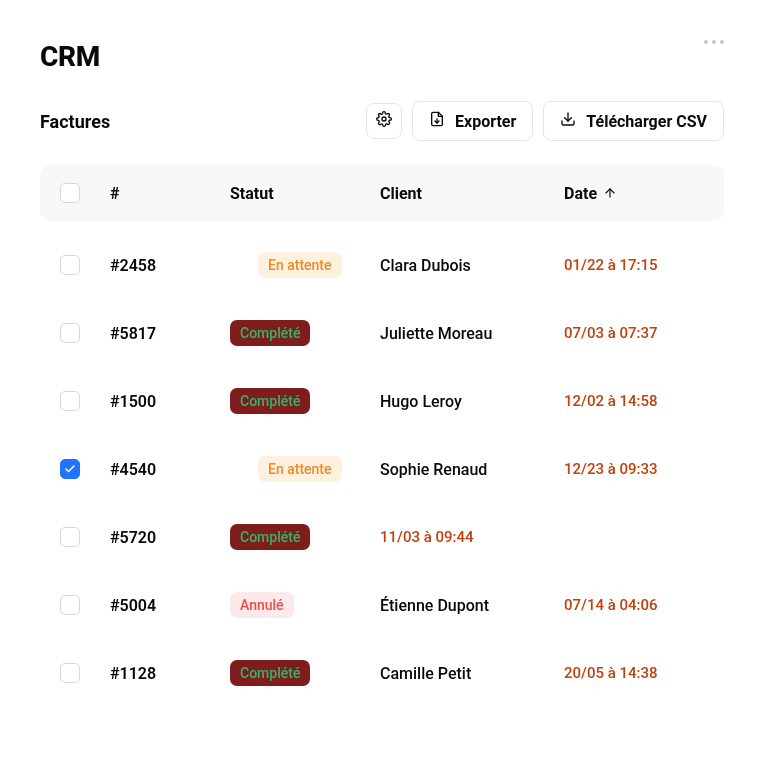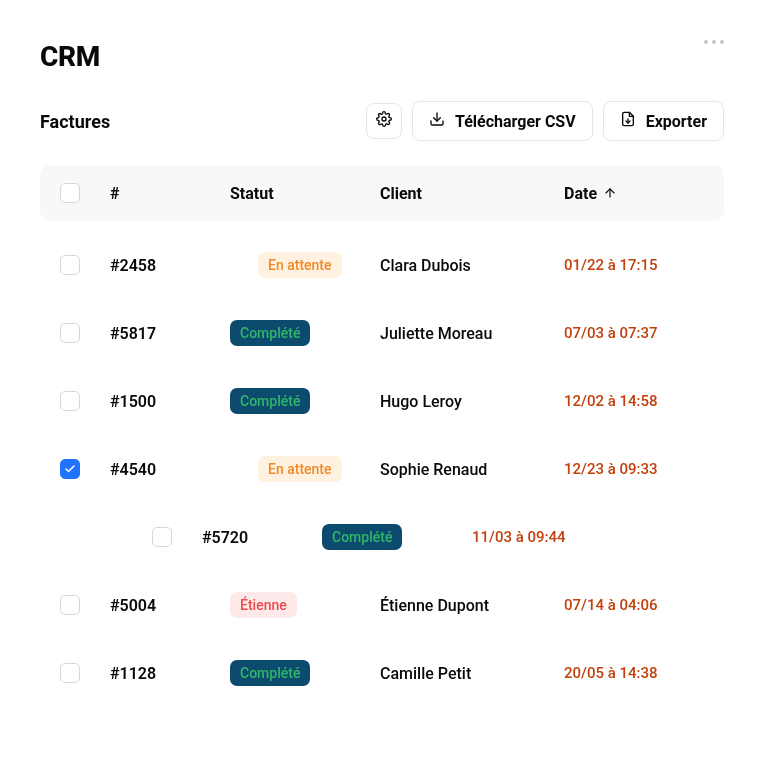--- a/index.html
+++ b/index.html
@@ -98,21 +98,20 @@
     font-weight: 700;
     color: #09090b;
   }
   .sort-icon { display:inline-flex; }
 
   .row {
     display:flex;
     align-items:center;
     height: 68px;
     padding: 0 20px;
-    justify-content: center;
   }
   .cell {
     font-size: 16px;
   }
   .cell.id { font-weight: 600; }
   .cell.client { font-weight: 500; }
   .cell.date { font-weight: 500; color:#c2410c; font-size:15px; }
 
   .checkbox {
     width: 20px; height: 20px;
@@ -132,21 +131,21 @@
   .checkbox svg { display:none; }
 
   .badge {
     display:inline-block;
     padding: 5px 10px;
     border-radius: 7px;
     font-size: 14px;
     font-weight: 500;
   }
   .badge.pending { background: #fff1e0; color: #f08a24; margin-left: 28px; }
-  .badge.complete{ background: #0c4a6e; color: #2fb76a; }
+  .badge.complete{ background: #7f1d1d; color: #2fb76a; }
   .badge.cancel  { background: #fde9e9; color: #ef4b4b; }
 </style>
 </head>
 <body>
 
 <div class="container">
 
   <div class="header">
     <div class="title">CRM</div>
     <div class="dots">
@@ -163,37 +162,37 @@
         <span>
           <svg width="16" height="16" viewBox="0 0 24 24" fill="none" stroke="#09090b" stroke-width="2" stroke-linecap="round" stroke-linejoin="round">
             <circle cx="12" cy="12" r="3"></circle>
             <path d="M19.4 15a1.65 1.65 0 0 0 .33 1.82l.06.06a2 2 0 1 1-2.83 2.83l-.06-.06a1.65 1.65 0 0 0-1.82-.33 1.65 1.65 0 0 0-1 1.51V21a2 2 0 0 1-4 0v-.09a1.65 1.65 0 0 0-1-1.51 1.65 1.65 0 0 0-1.82.33l-.06.06a2 2 0 1 1-2.83-2.83l.06-.06a1.65 1.65 0 0 0 .33-1.82 1.65 1.65 0 0 0-1.51-1H3a2 2 0 0 1 0-4h.09a1.65 1.65 0 0 0 1.51-1 1.65 1.65 0 0 0-.33-1.82l-.06-.06a2 2 0 1 1 2.83-2.83l.06.06a1.65 1.65 0 0 0 1.82.33h0a1.65 1.65 0 0 0 1-1.51V3a2 2 0 0 1 4 0v.09a1.65 1.65 0 0 0 1 1.51h0a1.65 1.65 0 0 0 1.82-.33l.06-.06a2 2 0 1 1 2.83 2.83l-.06.06a1.65 1.65 0 0 0-.33 1.82v0a1.65 1.65 0 0 0 1.51 1H21a2 2 0 0 1 0 4h-.09a1.65 1.65 0 0 0-1.51 1z"></path>
           </svg>
         </span>
       </div>
       <div class="btn">
         <span>
           <svg width="16" height="16" viewBox="0 0 24 24" fill="none" stroke="#09090b" stroke-width="2" stroke-linecap="round" stroke-linejoin="round">
-            <path d="M21 15v4a2 2 0 0 1-2 2H5a2 2 0 0 1-2-2v-4"></path>
-            <polyline points="7 10 12 15 17 10"></polyline>
-            <line x1="12" y1="15" x2="12" y2="3"></line>
-          </svg>
-        </span>
-        <span>Télécharger CSV</span>
-      </div>
-      <div class="btn">
-        <span>
-          <svg width="16" height="16" viewBox="0 0 24 24" fill="none" stroke="#09090b" stroke-width="2" stroke-linecap="round" stroke-linejoin="round">
             <path d="M14 2H6a2 2 0 0 0-2 2v16a2 2 0 0 0 2 2h12a2 2 0 0 0 2-2V8z"></path>
             <polyline points="14 2 14 8 20 8"></polyline>
             <polyline points="12 18 12 12"></polyline>
             <polyline points="9 15 12 18 15 15"></polyline>
           </svg>
         </span>
         <span>Exporter</span>
+      </div>
+      <div class="btn">
+        <span>
+          <svg width="16" height="16" viewBox="0 0 24 24" fill="none" stroke="#09090b" stroke-width="2" stroke-linecap="round" stroke-linejoin="round">
+            <path d="M21 15v4a2 2 0 0 1-2 2H5a2 2 0 0 1-2-2v-4"></path>
+            <polyline points="7 10 12 15 17 10"></polyline>
+            <line x1="12" y1="15" x2="12" y2="3"></line>
+          </svg>
+        </span>
+        <span>Télécharger CSV</span>
       </div>
     </div>
   </div>
 
   <div class="table-wrap">
 
     <div class="thead">
       <div class="col-check">
         <div class="checkbox">
           
@@ -260,21 +259,21 @@
           </div>
           <div class="col-id cell id">#5720</div>
           <div class="col-status cell"><span class="badge complete">Complété</span></div>
           <div class="col-date cell date">11/03 à 09:44</div>
         </div>
         <div class="row">
           <div class="col-check">
             <div class="checkbox"></div>
           </div>
           <div class="col-id cell id">#5004</div>
-          <div class="col-status cell"><span class="badge cancel">Étienne</span></div>
+          <div class="col-status cell"><span class="badge cancel">Annulé</span></div>
           <div class="col-client cell client">Étienne Dupont</div>
           <div class="col-date cell date">07/14 à 04:06</div>
         </div>
         <div class="row">
           <div class="col-check">
             <div class="checkbox"></div>
           </div>
           <div class="col-id cell id">#1128</div>
           <div class="col-status cell"><span class="badge complete">Complété</span></div>
           <div class="col-client cell client">Camille Petit</div>

